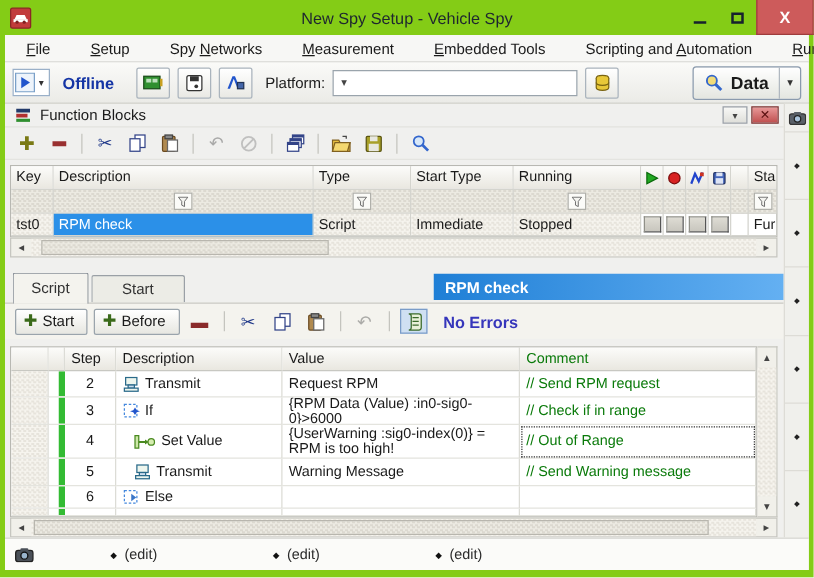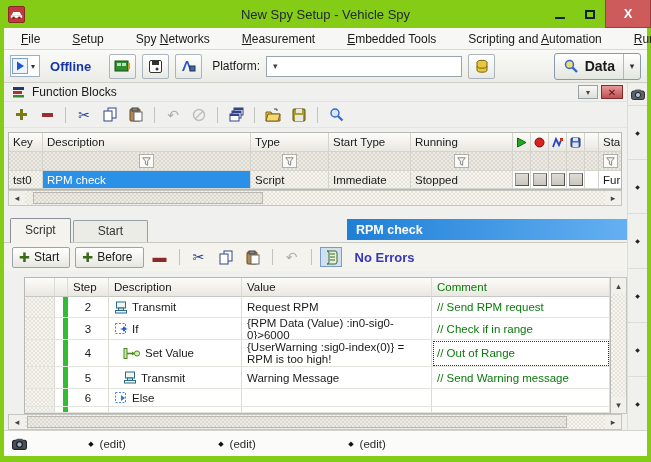--- a/index.html
+++ b/index.html
@@ -78,21 +78,21 @@
   .tab.active { background:#f4f3ee; font-weight:normal; padding:4px 14px 6px; position:relative; top:1px; border-color:#8a9098; }
   .block-title { margin-left:auto; width:280px; height:21px; align-self:center; background:linear-gradient(90deg,#1f7fd6,#64b0f2); color:#fff; font-weight:bold; font-size:12.5px; display:flex; align-items:center; padding-left:9px; }
   .script-toolbar { height:29px; border-top:1px solid #c9c9c3; background:#f4f3ee; display:flex; align-items:center; padding-left:8px; gap:5px; }
   .txt-btn { height:21px; border:1px solid #9aa4ac; background:linear-gradient(#ffffff,#e7e7e1); display:flex; align-items:center; padding:0 10px 0 6px; gap:4px; font-size:12px; border-radius:2px; }
   .plus-glyph { color:#3a6a1a; font-weight:bold; font-size:13px; }
   .minus-glyph { color:#8a2a2a; font-weight:bold; font-size:14px; padding:0 4px; }
   .toggled { border:1px solid #7a9cc8; background:#cfe0f2; }
   .no-errors { font-weight:bold; color:#3636bb; font-size:13px; margin-left:8px; }
 
   .script-wrap { flex:1; display:flex; margin:6px 0 0 4px; min-height:0; }
-  .sgrid { width:598px; border:1px solid #b8b8b2; background:#fff; font-size:11.5px; overflow:hidden; display:flex; flex-direction:column;margin-left:16px; }
+  .sgrid { width:598px; border:1px solid #b8b8b2; background:#fff; font-size:11.5px; overflow:hidden; display:flex; flex-direction:column; }
   .s-row { display:flex; }
   .s-cell { border-right:1px solid #dcdcd6; border-bottom:1px solid #e4e4de; padding:0 5px; display:flex; align-items:center; overflow:hidden; }
   .s-head { height:20px; }
   .s-head .s-cell { background:linear-gradient(#fcfcfa,#e9e7e0); border-bottom:1px solid #c8c8c2; }
   .c-rowhdr { width:30px; padding:0; }
   .c-gap { width:13px; padding:0; position:relative; border-right:none; }
   .greenbar { position:absolute; right:0; top:0; bottom:0; width:5px; background:#33bb33; }
   .c-step { width:41px; justify-content:center; }
   .c-desc { width:133px; gap:4px; }
   .c-val { width:190px; line-height:12px; }

